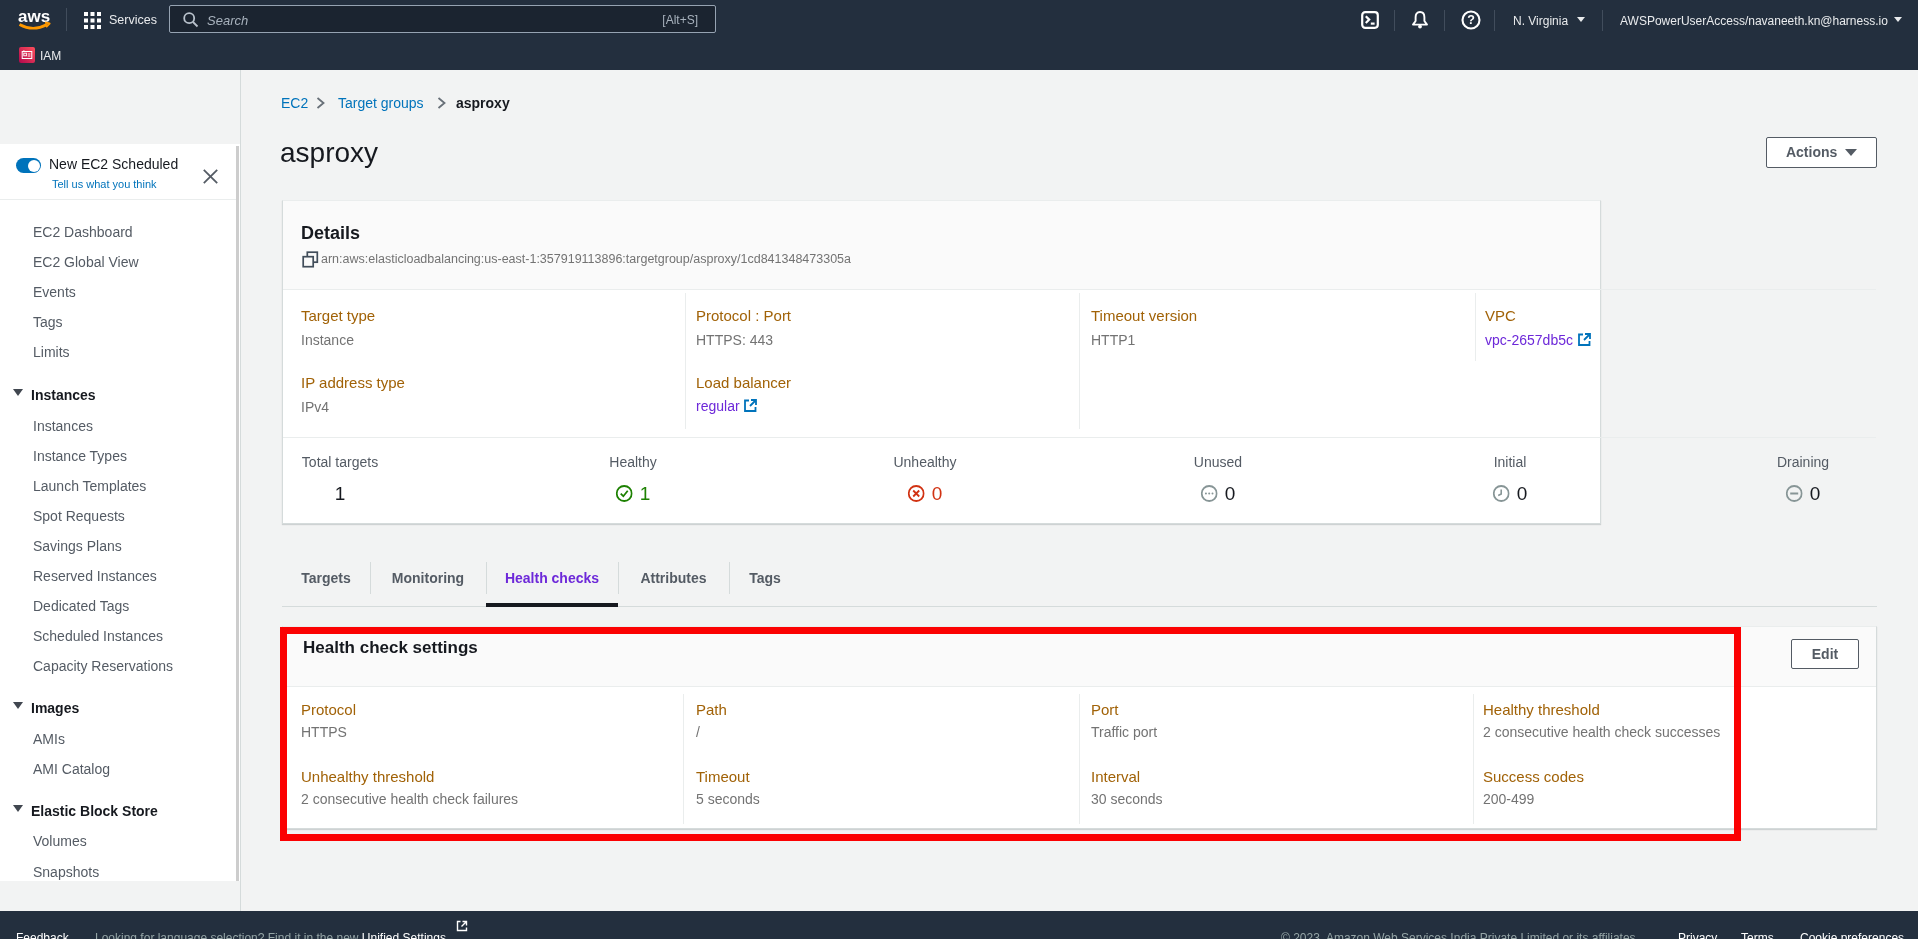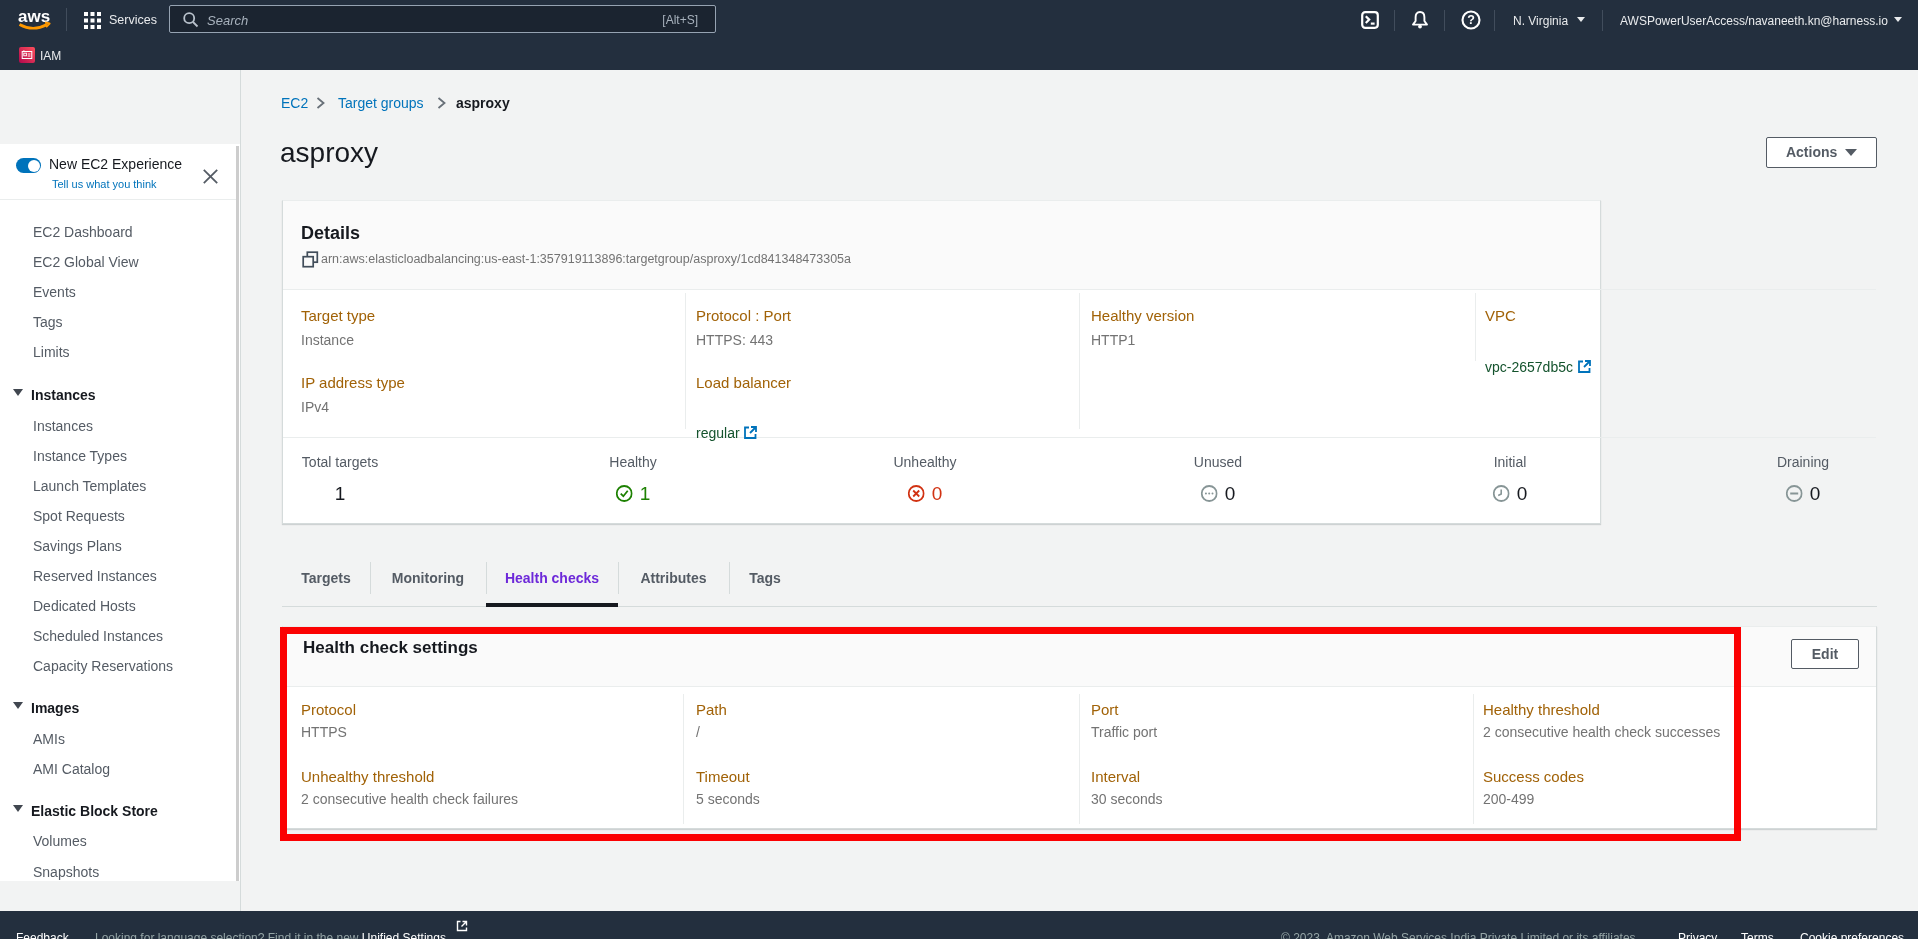--- a/index.html
+++ b/index.html
@@ -16,21 +16,21 @@
   #ftr { position:absolute; left:0; top:911px; width:1918px; height:28px; background:#232f3e; z-index:30; }
   .ftxt { position:absolute; top:20px; font-size:12px; }
   
   #side { position:absolute; left:0; top:70px; width:241px; height:841px; background:#f2f3f3; border-right:1px solid #d5dbdb; }
   #sidepanel { position:absolute; left:0; top:74px; width:240px; height:737px; background:#ffffff; }
   .sitem { position:absolute; left:33px; font-size:14px; color:#545b64; white-space:nowrap; }
   .shead { position:absolute; left:31px; font-size:14px; font-weight:bold; color:#16191f; white-space:nowrap; }
   .stri  { position:absolute; left:13px; width:0; height:0; border-left:5px solid transparent; border-right:5px solid transparent; border-top:7px solid #414750; }
   
   #main { position:absolute; left:241px; top:70px; width:1677px; height:841px; background:#f2f3f3; }
-  .link { color:#14532d;margin-top:27px; }
+  .link { color:#6d28d9; }
   .card { position:absolute; background:#fff; border:1px solid #d5dbdb; border-top-color:#eaeded; box-shadow:0 1px 1px 0 rgba(0,28,36,.15); }
   .lbl { font-size:15px; color:#a16207; white-space:nowrap; }
   .val { font-size:14px; color:#737373; white-space:nowrap; }
   .vline { position:absolute; width:1px; background:#eaeded; }
   .hline { position:absolute; height:1px; background:#eaeded; }
   .statlbl { position:absolute; transform:translateX(-50%); font-size:14px; color:#545b64; white-space:nowrap; }
   .statval svg { margin-top:-2px; } .statval { position:absolute; transform:translateX(-50%); font-size:19px; color:#16191f; white-space:nowrap; display:flex; align-items:center; gap:7px; }
   .tab { position:absolute; top:560px; height:36px; line-height:36px; font-size:14px; font-weight:bold; color:#545b64; text-align:center; }
   .btn { position:absolute; background:#fff; border:1px solid #545b64; border-radius:2px; color:#545b64; font-weight:bold; font-size:14px; text-align:center; }
 </style>
@@ -108,21 +108,21 @@
   </svg>
   <div class="abs navtxt" style="left:40px;top:49px">IAM</div>
 </div>
 
 <div id="side">
   <div id="sidepanel">
 
     <div class="abs" style="left:16px;top:14px;width:25px;height:15px;background:#0073bb;border-radius:8px">
       <div style="position:absolute;right:1.5px;top:1.5px;width:12px;height:12px;background:#fff;border-radius:50%"></div>
     </div>
-    <div class="abs" style="left:49px;top:12px;font-size:14px;color:#16191f">New EC2 Experience</div>
+    <div class="abs" style="left:49px;top:12px;font-size:14px;color:#16191f">New EC2 Scheduled</div>
     <div class="abs" style="left:52px;top:34px;font-size:11px;color:#0073bb">Tell us what you think</div>
     <svg class="abs" style="left:203px;top:25px" width="15" height="15" viewBox="0 0 15 15">
       <line x1="0.8" y1="0.8" x2="14.2" y2="14.2" stroke="#545b64" stroke-width="1.8"></line>
       <line x1="14.2" y1="0.8" x2="0.8" y2="14.2" stroke="#545b64" stroke-width="1.8"></line>
     </svg>
     <div class="hline" style="left:0;top:55px;width:239px;background:#eaeded"></div>
 
     <div class="abs" style="left:236px;top:2px;width:3px;height:735px;background:#cdcdcd"></div>
   </div>
 </div>
@@ -133,21 +133,21 @@
 <div class="sitem" style="top:314px">Tags</div>
 <div class="sitem" style="top:344px">Limits</div>
 <div class="stri" style="top:389px"></div>
 <div class="shead" style="top:387px">Instances</div>
 <div class="sitem" style="top:418px">Instances</div>
 <div class="sitem" style="top:448px">Instance Types</div>
 <div class="sitem" style="top:478px">Launch Templates</div>
 <div class="sitem" style="top:508px">Spot Requests</div>
 <div class="sitem" style="top:538px">Savings Plans</div>
 <div class="sitem" style="top:568px">Reserved Instances</div>
-<div class="sitem" style="top:598px">Dedicated Hosts</div>
+<div class="sitem" style="top:598px">Dedicated Tags</div>
 <div class="sitem" style="top:628px">Scheduled Instances</div>
 <div class="sitem" style="top:658px">Capacity Reservations</div>
 <div class="stri" style="top:702px"></div>
 <div class="shead" style="top:700px">Images</div>
 <div class="sitem" style="top:731px">AMIs</div>
 <div class="sitem" style="top:761px">AMI Catalog</div>
 <div class="stri" style="top:805px"></div>
 <div class="shead" style="top:803px">Elastic Block Store</div>
 <div class="sitem" style="top:833px">Volumes</div>
 <div class="sitem" style="top:864px">Snapshots</div>
@@ -189,21 +189,21 @@
   <div class="abs val" style="left:18px;top:198px">IPv4</div>
 
   <div class="abs lbl" style="left:413px;top:106px">Protocol : Port</div>
   <div class="abs val" style="left:413px;top:131px">HTTPS: 443</div>
   <div class="abs lbl" style="left:413px;top:173px">Load balancer</div>
   <div class="abs link" style="left:413px;top:197px;font-size:14px">regular&nbsp;<svg width="15" height="15" viewBox="0 0 15 15" style="vertical-align:-2px">
         <path d="M6 2.5 L2 2.5 L2 13 L12.5 13 L12.5 9" stroke="#0073bb" stroke-width="1.8" fill="none"></path>
         <path d="M8 2 L13 2 L13 7 M13 2 L7 8" stroke="#0073bb" stroke-width="1.8" fill="none"></path>
       </svg></div>
 
-  <div class="abs lbl" style="left:808px;top:106px">Healthy version</div>
+  <div class="abs lbl" style="left:808px;top:106px">Timeout version</div>
   <div class="abs val" style="left:808px;top:131px">HTTP1</div>
 
   <div class="abs lbl" style="left:1202px;top:106px">VPC</div>
   <div class="abs link" style="left:1202px;top:131px;font-size:14px">vpc-2657db5c&nbsp;<svg width="15" height="15" viewBox="0 0 15 15" style="vertical-align:-2px">
         <path d="M6 2.5 L2 2.5 L2 13 L12.5 13 L12.5 9" stroke="#0073bb" stroke-width="1.8" fill="none"></path>
         <path d="M8 2 L13 2 L13 7 M13 2 L7 8" stroke="#0073bb" stroke-width="1.8" fill="none"></path>
       </svg></div>
 </div>
 
 <div class="statlbl" style="left:340px;top:454px">Total targets</div>

